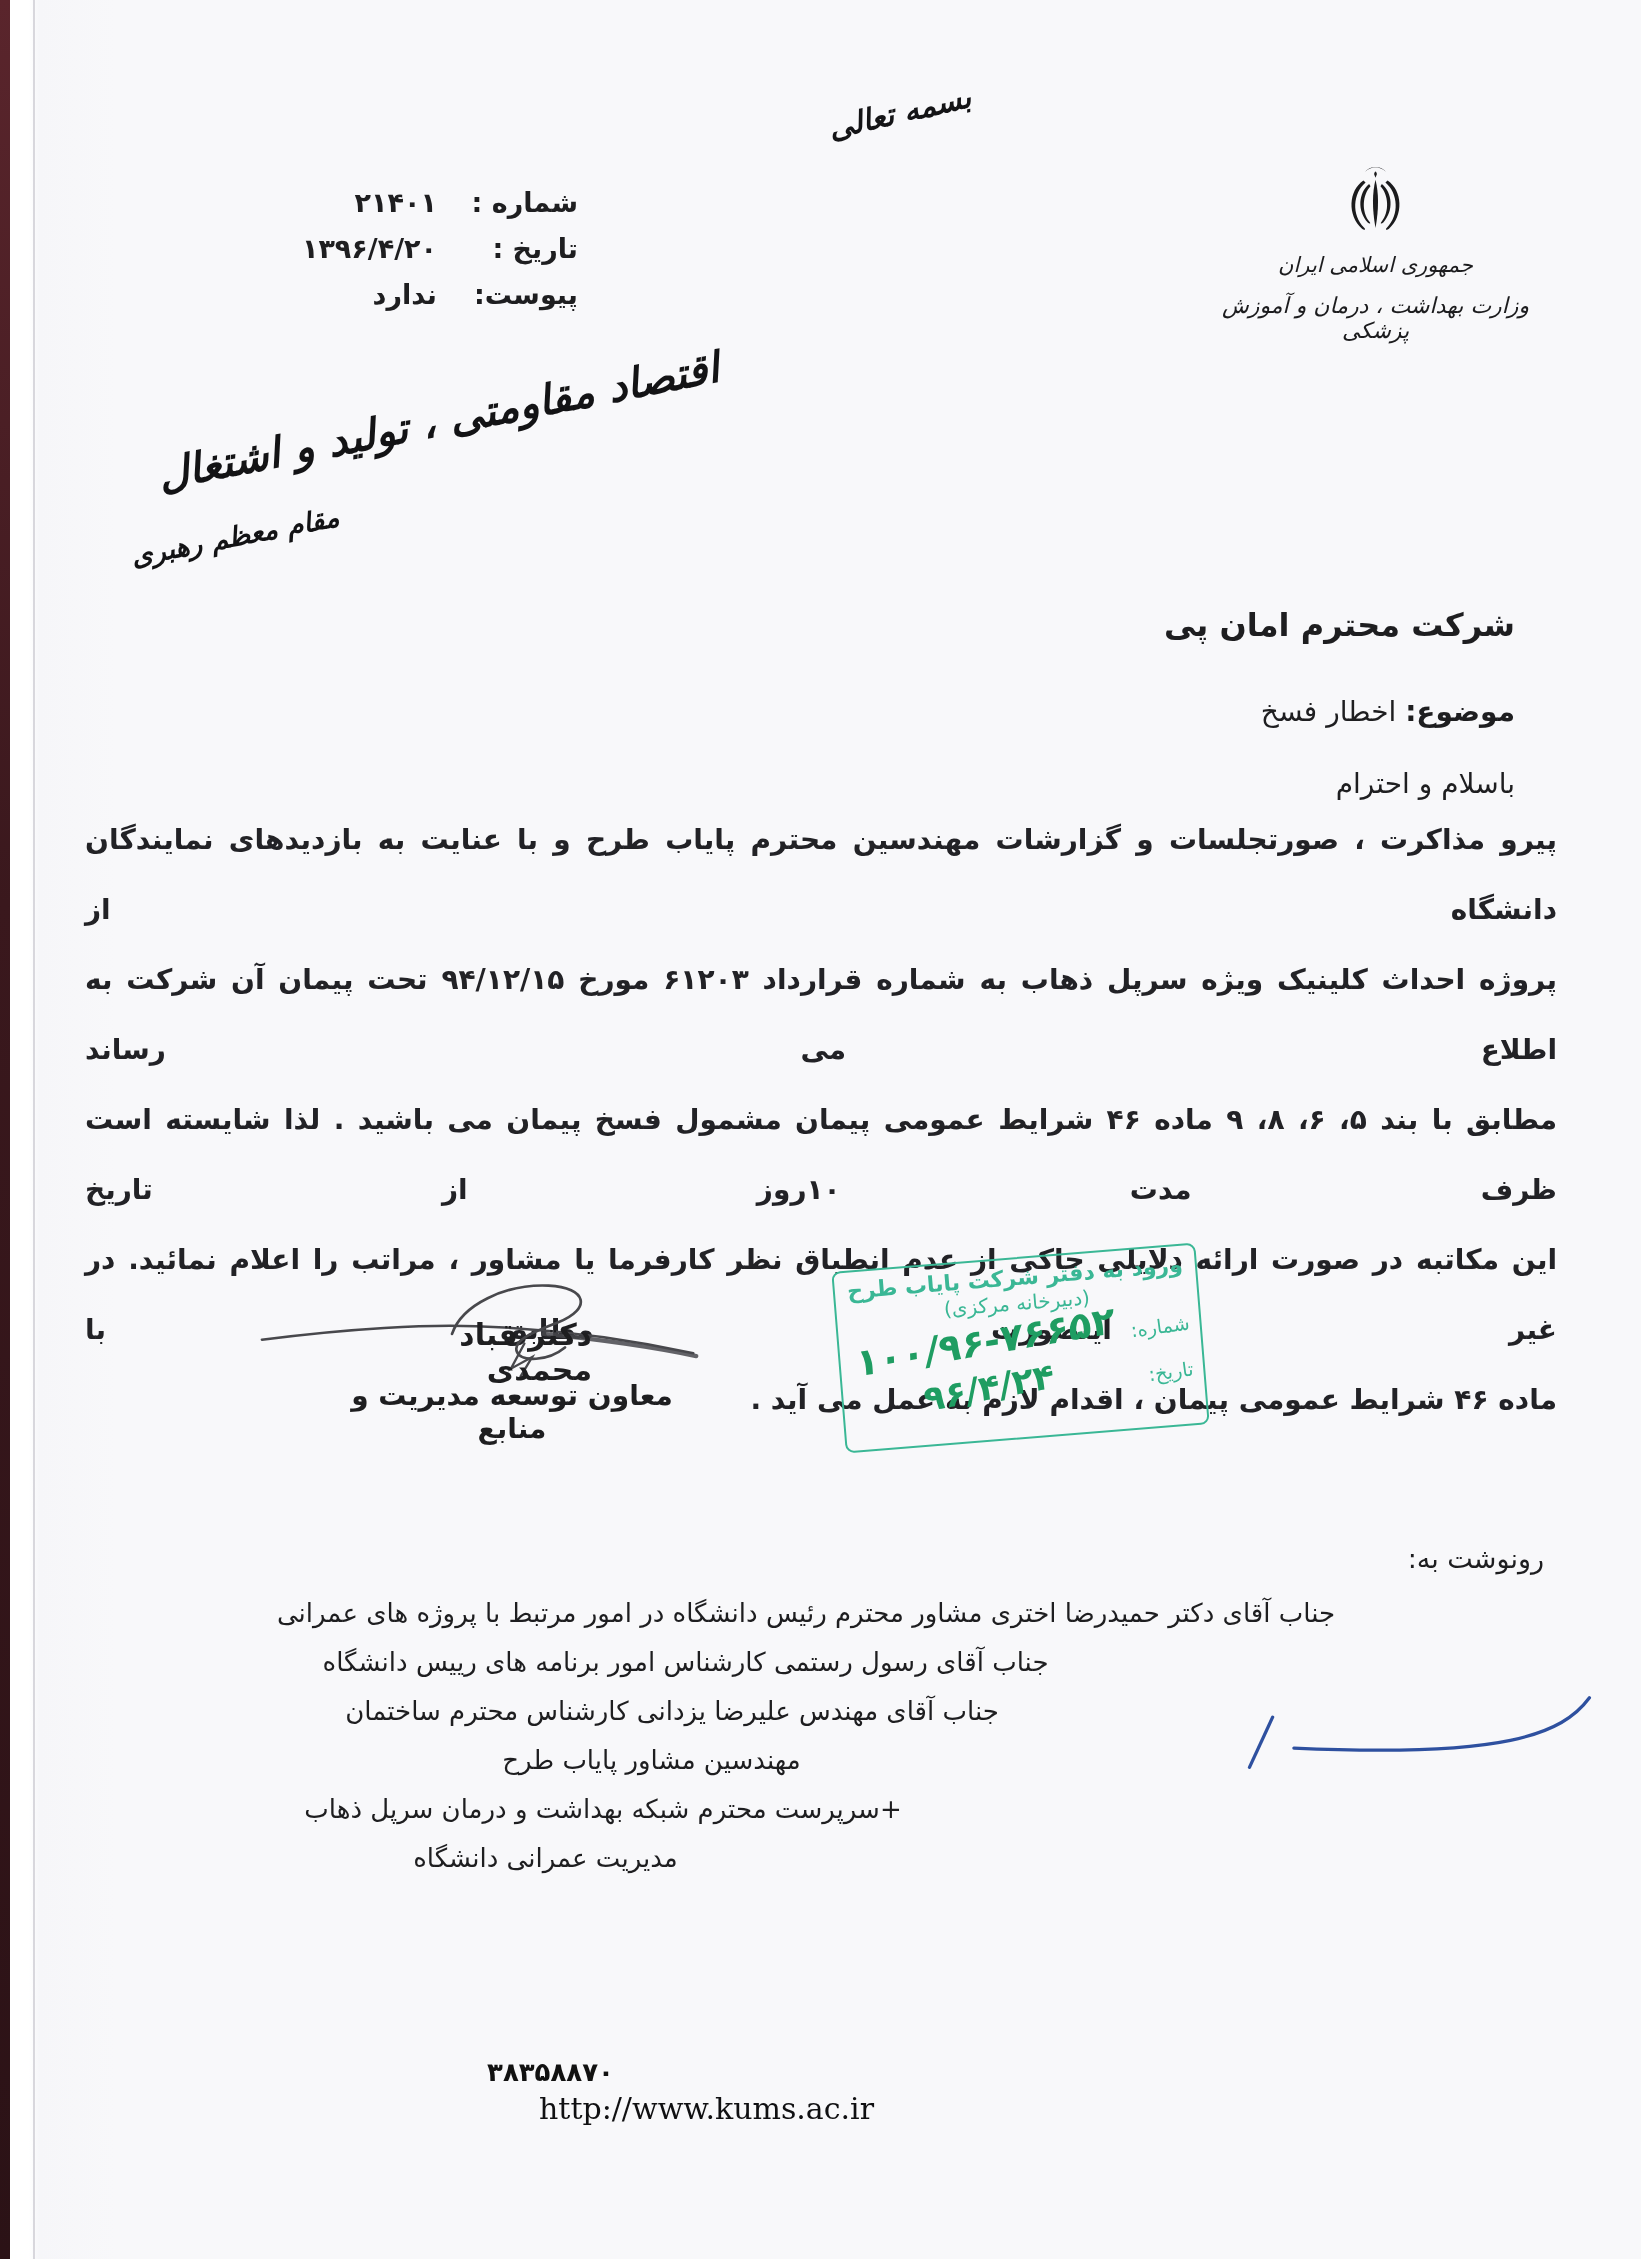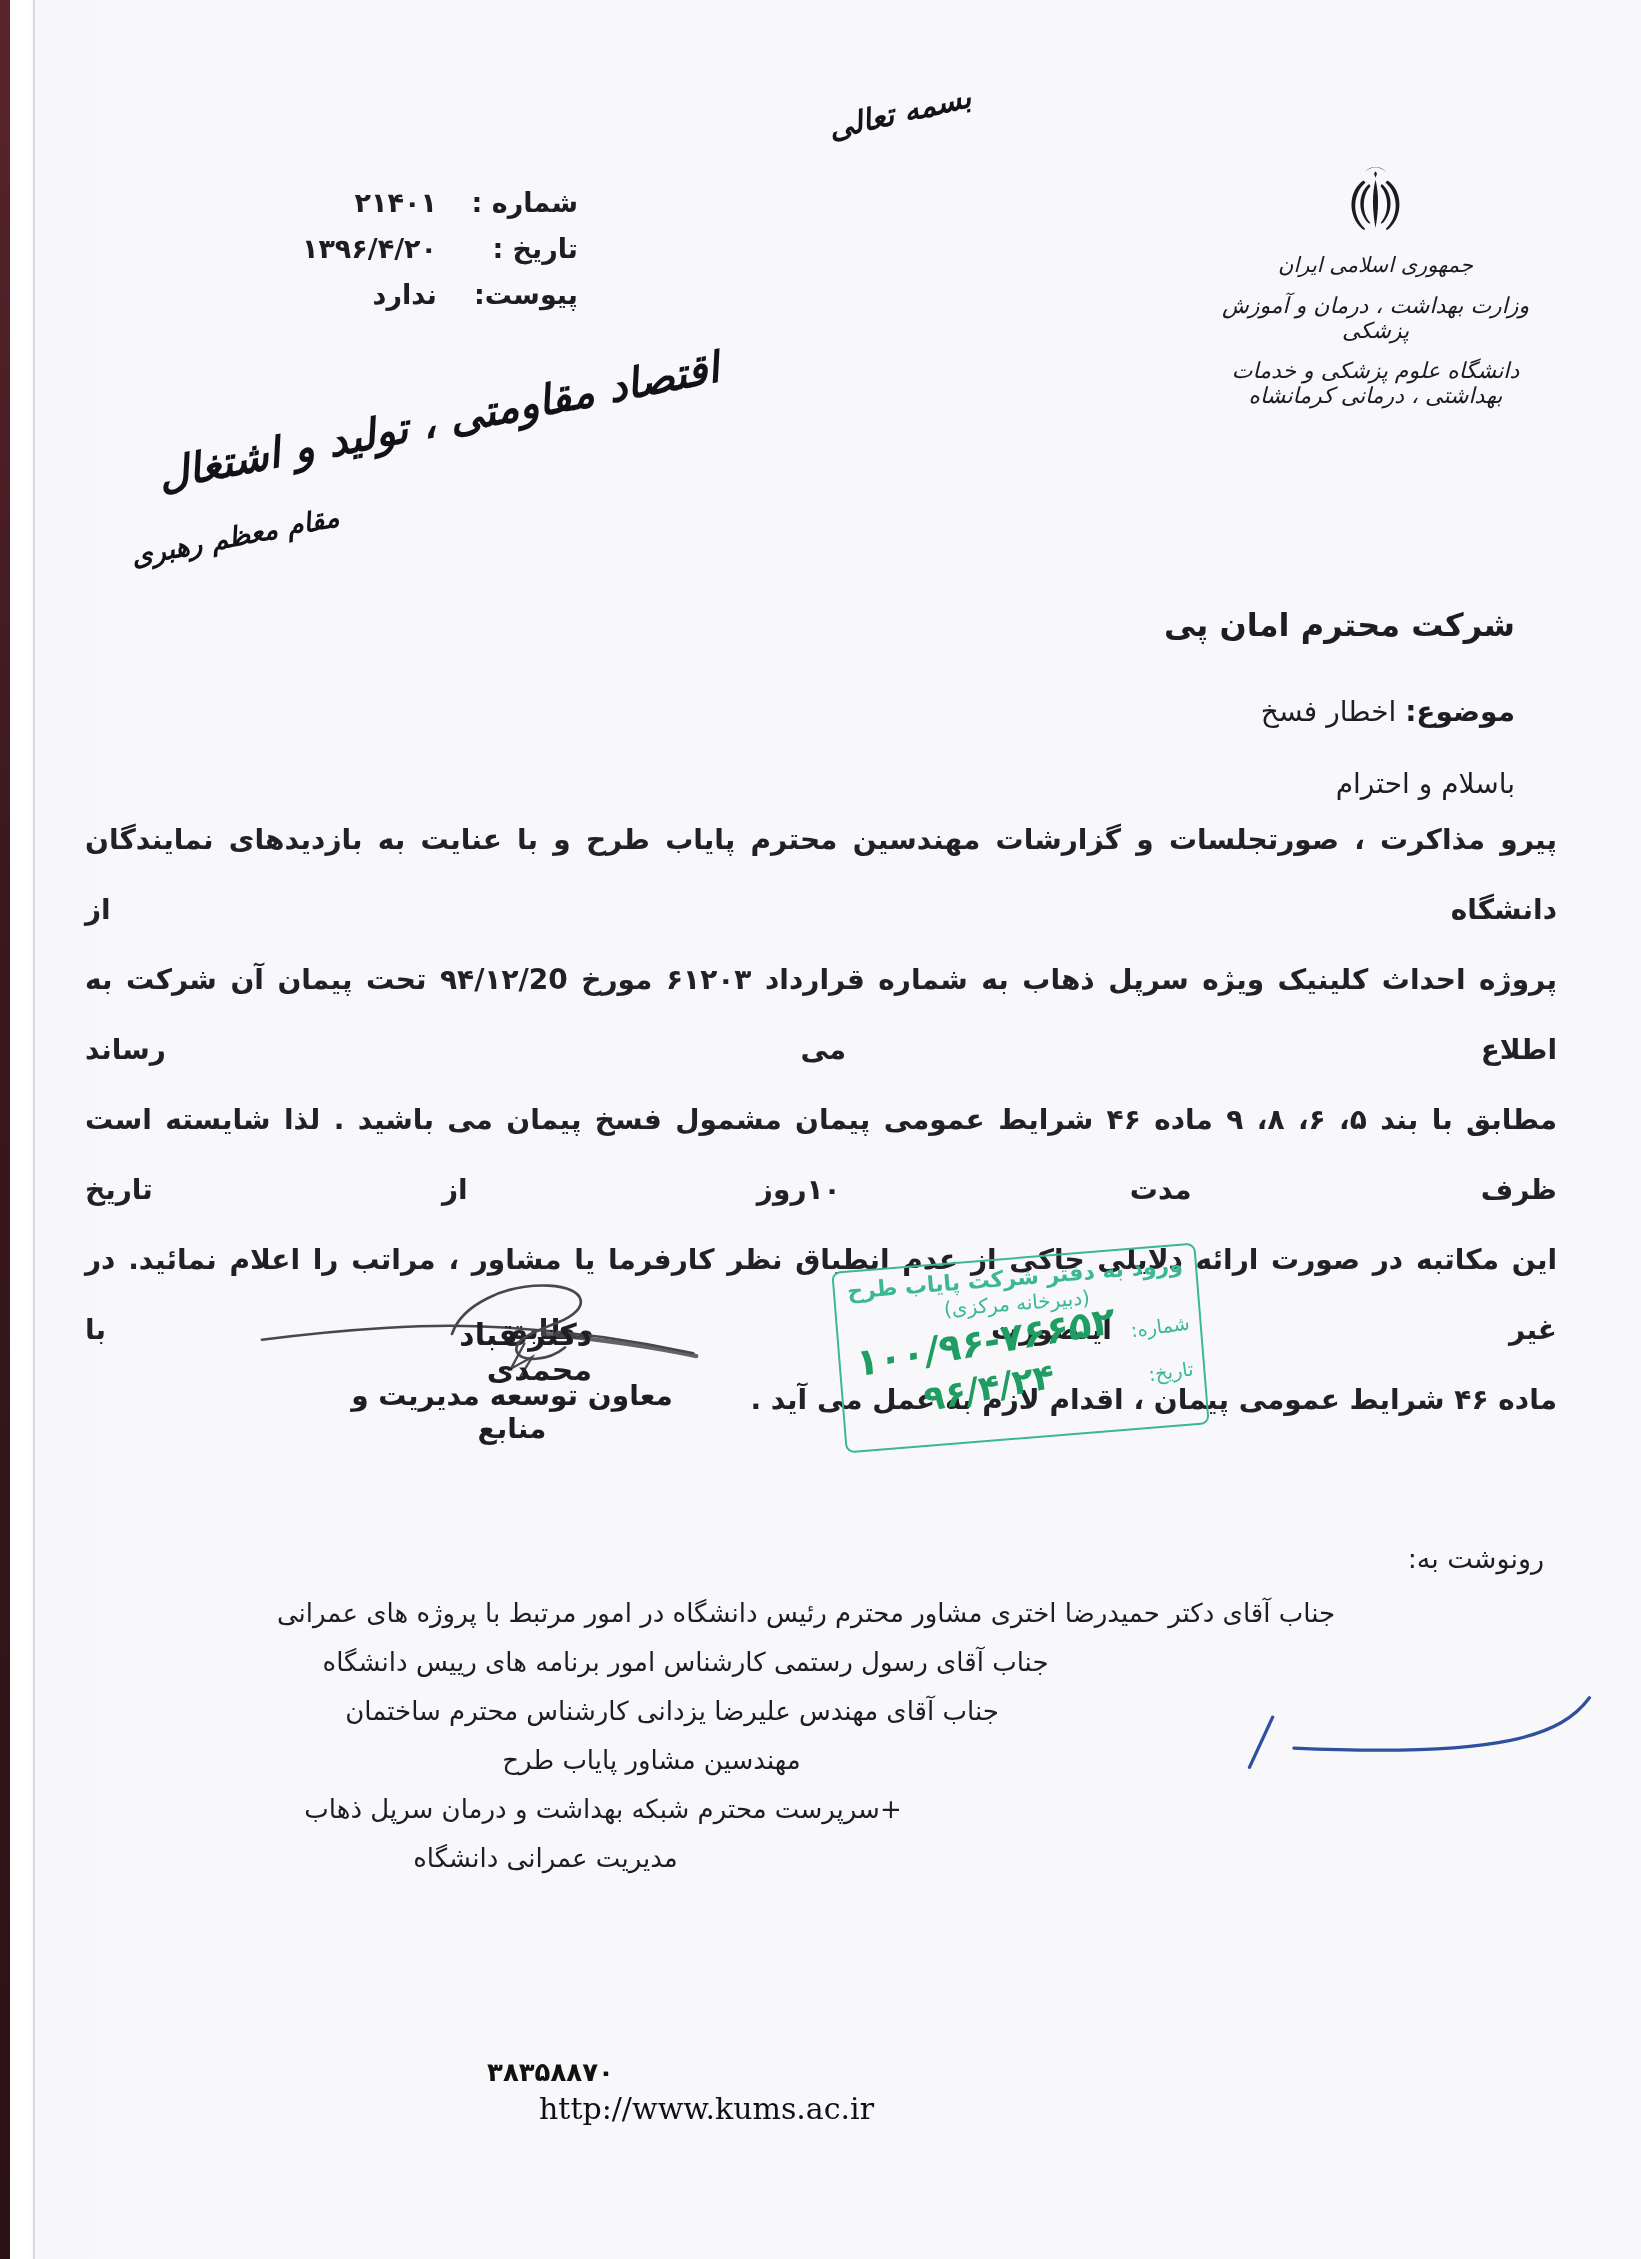--- a/index.html
+++ b/index.html
@@ -100,21 +100,20 @@
         <path d="M48 16 q2 -7 4 0 l-2 5 z"></path>
         <path d="M50 24 C45.5 42 45 64 50 92 C55 64 54.5 42 50 24 Z"></path>
         <path d="M41 30 C26 42 24 68 39 84 C41.5 86.5 44 86 41.5 83 C30 69 31.5 45 43 33 Z"></path>
         <path d="M33 25 C12 39 10 74 31 93 C34 95.5 37 94.5 34 91.5 C16 74 18 43 36 28 Z"></path>
         <path d="M59 30 C74 42 76 68 61 84 C58.5 86.5 56 86 58.5 83 C70 69 68.5 45 57 33 Z"></path>
         <path d="M67 25 C88 39 90 74 69 93 C66 95.5 63 94.5 66 91.5 C84 74 82 43 64 28 Z"></path>
       </g>
     </svg>
     <div class="lh-line lh-country">جمهوری اسلامی ایران</div>
     <div class="lh-line lh-ministry">وزارت بهداشت ، درمان و آموزش پزشکی</div>
-    <div class="lh-line lh-university">دانشگاه علوم پزشکی و خدمات بهداشتی ، درمانی کرمانشاه</div>
   </div>
 
   <div class="meta">
     <div class="meta-row">
       <span class="meta-label">شماره :</span>
       <span class="meta-value">۲۱۴۰۱</span>
     </div>
     <div class="meta-row">
       <span class="meta-label">تاریخ :</span>
       <span class="meta-value">۱۳۹۶/۴/۲۰</span>
@@ -131,21 +130,21 @@
   <div class="recipient">شرکت محترم امان پی</div>
 
   <div class="subject">
     <span class="lbl">موضوع:</span><span> اخطار فسخ</span>
   </div>
 
   <div class="salutation">باسلام و احترام</div>
 
   <div class="body">
     <div class="body-line">پیرو مذاکرت ، صورتجلسات و گزارشات مهندسین محترم پایاب طرح و با عنایت به بازدیدهای نمایندگان دانشگاه از</div>
-    <div class="body-line">پروژه احداث کلینیک ویژه سرپل ذهاب به شماره قرارداد ۶۱۲۰۳ مورخ ۹۴/۱۲/20 تحت پیمان آن شرکت به اطلاع می رساند</div>
+    <div class="body-line">پروژه احداث کلینیک ویژه سرپل ذهاب به شماره قرارداد ۶۱۲۰۳ مورخ ۹۴/۱۲/۱۵ تحت پیمان آن شرکت به اطلاع می رساند</div>
     <div class="body-line">مطابق با بند ۵، ۶، ۸، ۹ ماده ۴۶ شرایط عمومی پیمان مشمول فسخ پیمان می باشید . لذا شایسته است ظرف مدت ۱۰روز از تاریخ</div>
     <div class="body-line">این مکاتبه در صورت ارائه دلایلی حاکی از عدم انطباق نظر کارفرما یا مشاور ، مراتب را اعلام نمائید. در غیر اینصورت مطابق با</div>
     <div class="body-line last">ماده ۴۶ شرایط عمومی پیمان ، اقدام لازم به عمل می آید .</div>
   </div>
 
   <svg class="sig-svg" width="454" height="111" viewBox="0 0 470 115" aria-hidden="true">
     <g fill="none" stroke="#48484c" stroke-linecap="round">
       <path stroke-width="2.6" d="M8 66 C100 54 180 50 230 52 C320 55 400 68 455 80"></path>
       <path stroke-width="4.5" opacity="0.85" d="M300 60 C360 66 420 75 458 83"></path>
       <path stroke-width="2.8" d="M205 60 C215 30 260 8 305 10 C345 12 350 34 315 48 C290 58 268 66 272 78 C276 90 305 88 322 74"></path>

